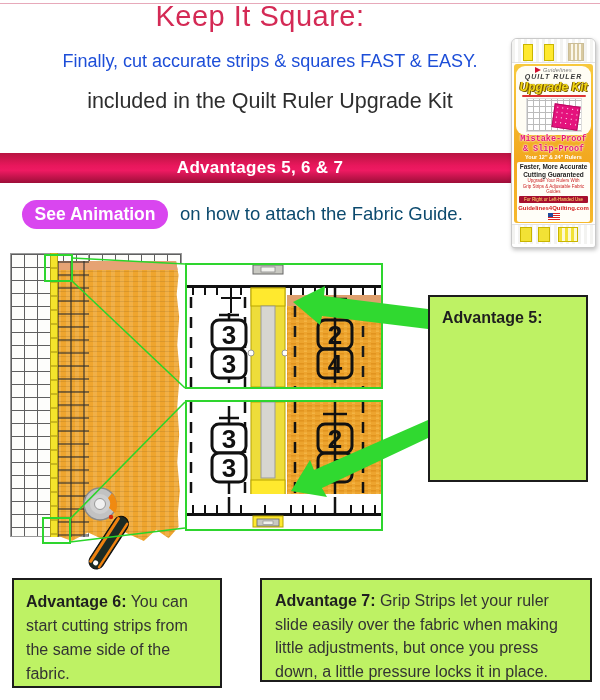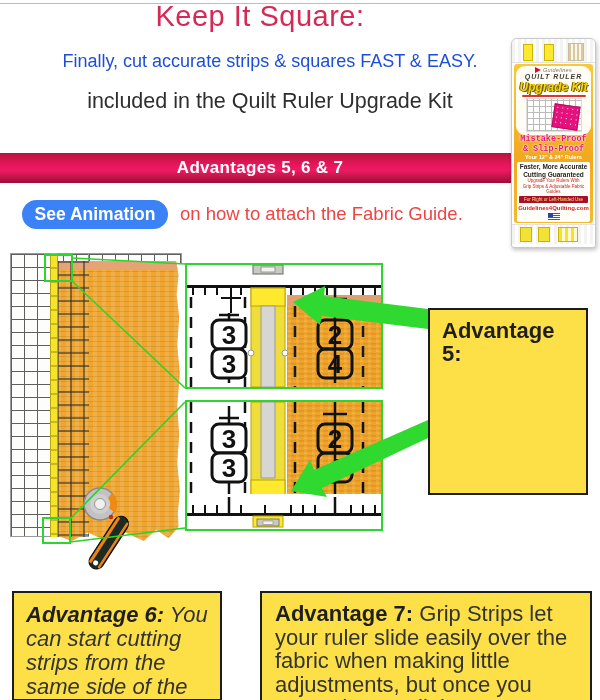--- a/index.html
+++ b/index.html
@@ -28,26 +28,26 @@
     font-size:21.5px; line-height:28px; color:#2e2e2e;
   }
   .banner {
     top:153px; left:0; width:520px; height:30px;
     background:linear-gradient(180deg,#b81441 0%,#e8175c 42%,#ee1a62 58%,#9c0e38 100%);
     color:#ffffff; font-size:17px; font-weight:bold;
     text-align:center; line-height:30px; letter-spacing:.3px;
   }
   .see-anim-btn {
     top:200px; left:22px; width:146px; height:29px;
-    background:#3b82f6; border-radius:15px; border:none;
+    background:#d946ef; border-radius:15px; border:none;
     color:#ffffff; font-size:17.5px; font-weight:bold;
     text-align:center; line-height:29px; cursor:pointer;
     font-family:"Liberation Sans", sans-serif;
   }
-  .see-anim-caption { top:203px; left:180px; font-size:18.5px; color:#ef4444; }
+  .see-anim-caption { top:203px; left:180px; font-size:18.5px; color:#0c4a6e; }
 
   
   .pkg {
     top:38px; left:511px; width:85px; height:210px; z-index:4;
     background:#ffffff; border:1px solid #c9c9c9;
     border-radius:6px 6px 3px 3px; box-shadow:1px 2px 4px rgba(0,0,0,.25);
     overflow:hidden;
   }
   .pkg-window-top {
     height:24px; background:repeating-linear-gradient(90deg,#f3f3f1 0 3px,#ffffff 3px 6px);
@@ -130,26 +130,26 @@
 
   
   .inset { border:2px solid #2ed52e; background:#ffffff; z-index:2; overflow:hidden; }
   .inset-top { left:185px; top:263px; width:198px; height:126px; }
   .inset-bottom { left:185px; top:400px; width:198px; height:131px; }
 
   
   .overlay { left:0; top:0; width:600px; height:700px; z-index:6; pointer-events:none; }
 
   
-  .adv-box { border:2px solid #1c1c1c; background:#fde047; z-index:3;
-    font-size:22px; color:#333333;margin-top:13px; }
+  .adv-box { border:2px solid #1c1c1c; background:#bef264; z-index:3;
+    font-size:16px; color:#333333; }
   .adv5 { left:428px; top:295px; width:160px; height:187px; padding:9px 6px 8px 12px; line-height:23.3px; }
   .adv5 .adv-title { display:block; }
-  .adv6 { left:12px; top:578px; width:210px; height:110px; padding:10px 10px 8px 12px; line-height:24px;font-style:italic; }
-  .adv7 { left:260px; top:578px; width:332px; height:116px; padding:9px 10px 8px 13px; line-height:23.5px; }
+  .adv6 { left:12px; top:578px; width:210px; height:110px; padding:10px 10px 8px 12px; line-height:24px; }
+  .adv7 { left:260px; top:578px; width:332px; height:104px; padding:9px 10px 8px 13px; line-height:23.5px; }
   .adv-title { font-weight:bold; color:#1f1f1f; }
 </style>
 </head>
 <body>
 
 <div class="abs topline"></div>
 <div class="abs page-title">Keep It Square:</div>
 <div class="abs subtitle">Finally, cut accurate strips &amp; squares FAST &amp; EASY.</div>
 <div class="abs heading2">
   <div>included in the Quilt Ruler Upgrade Kit</div>

